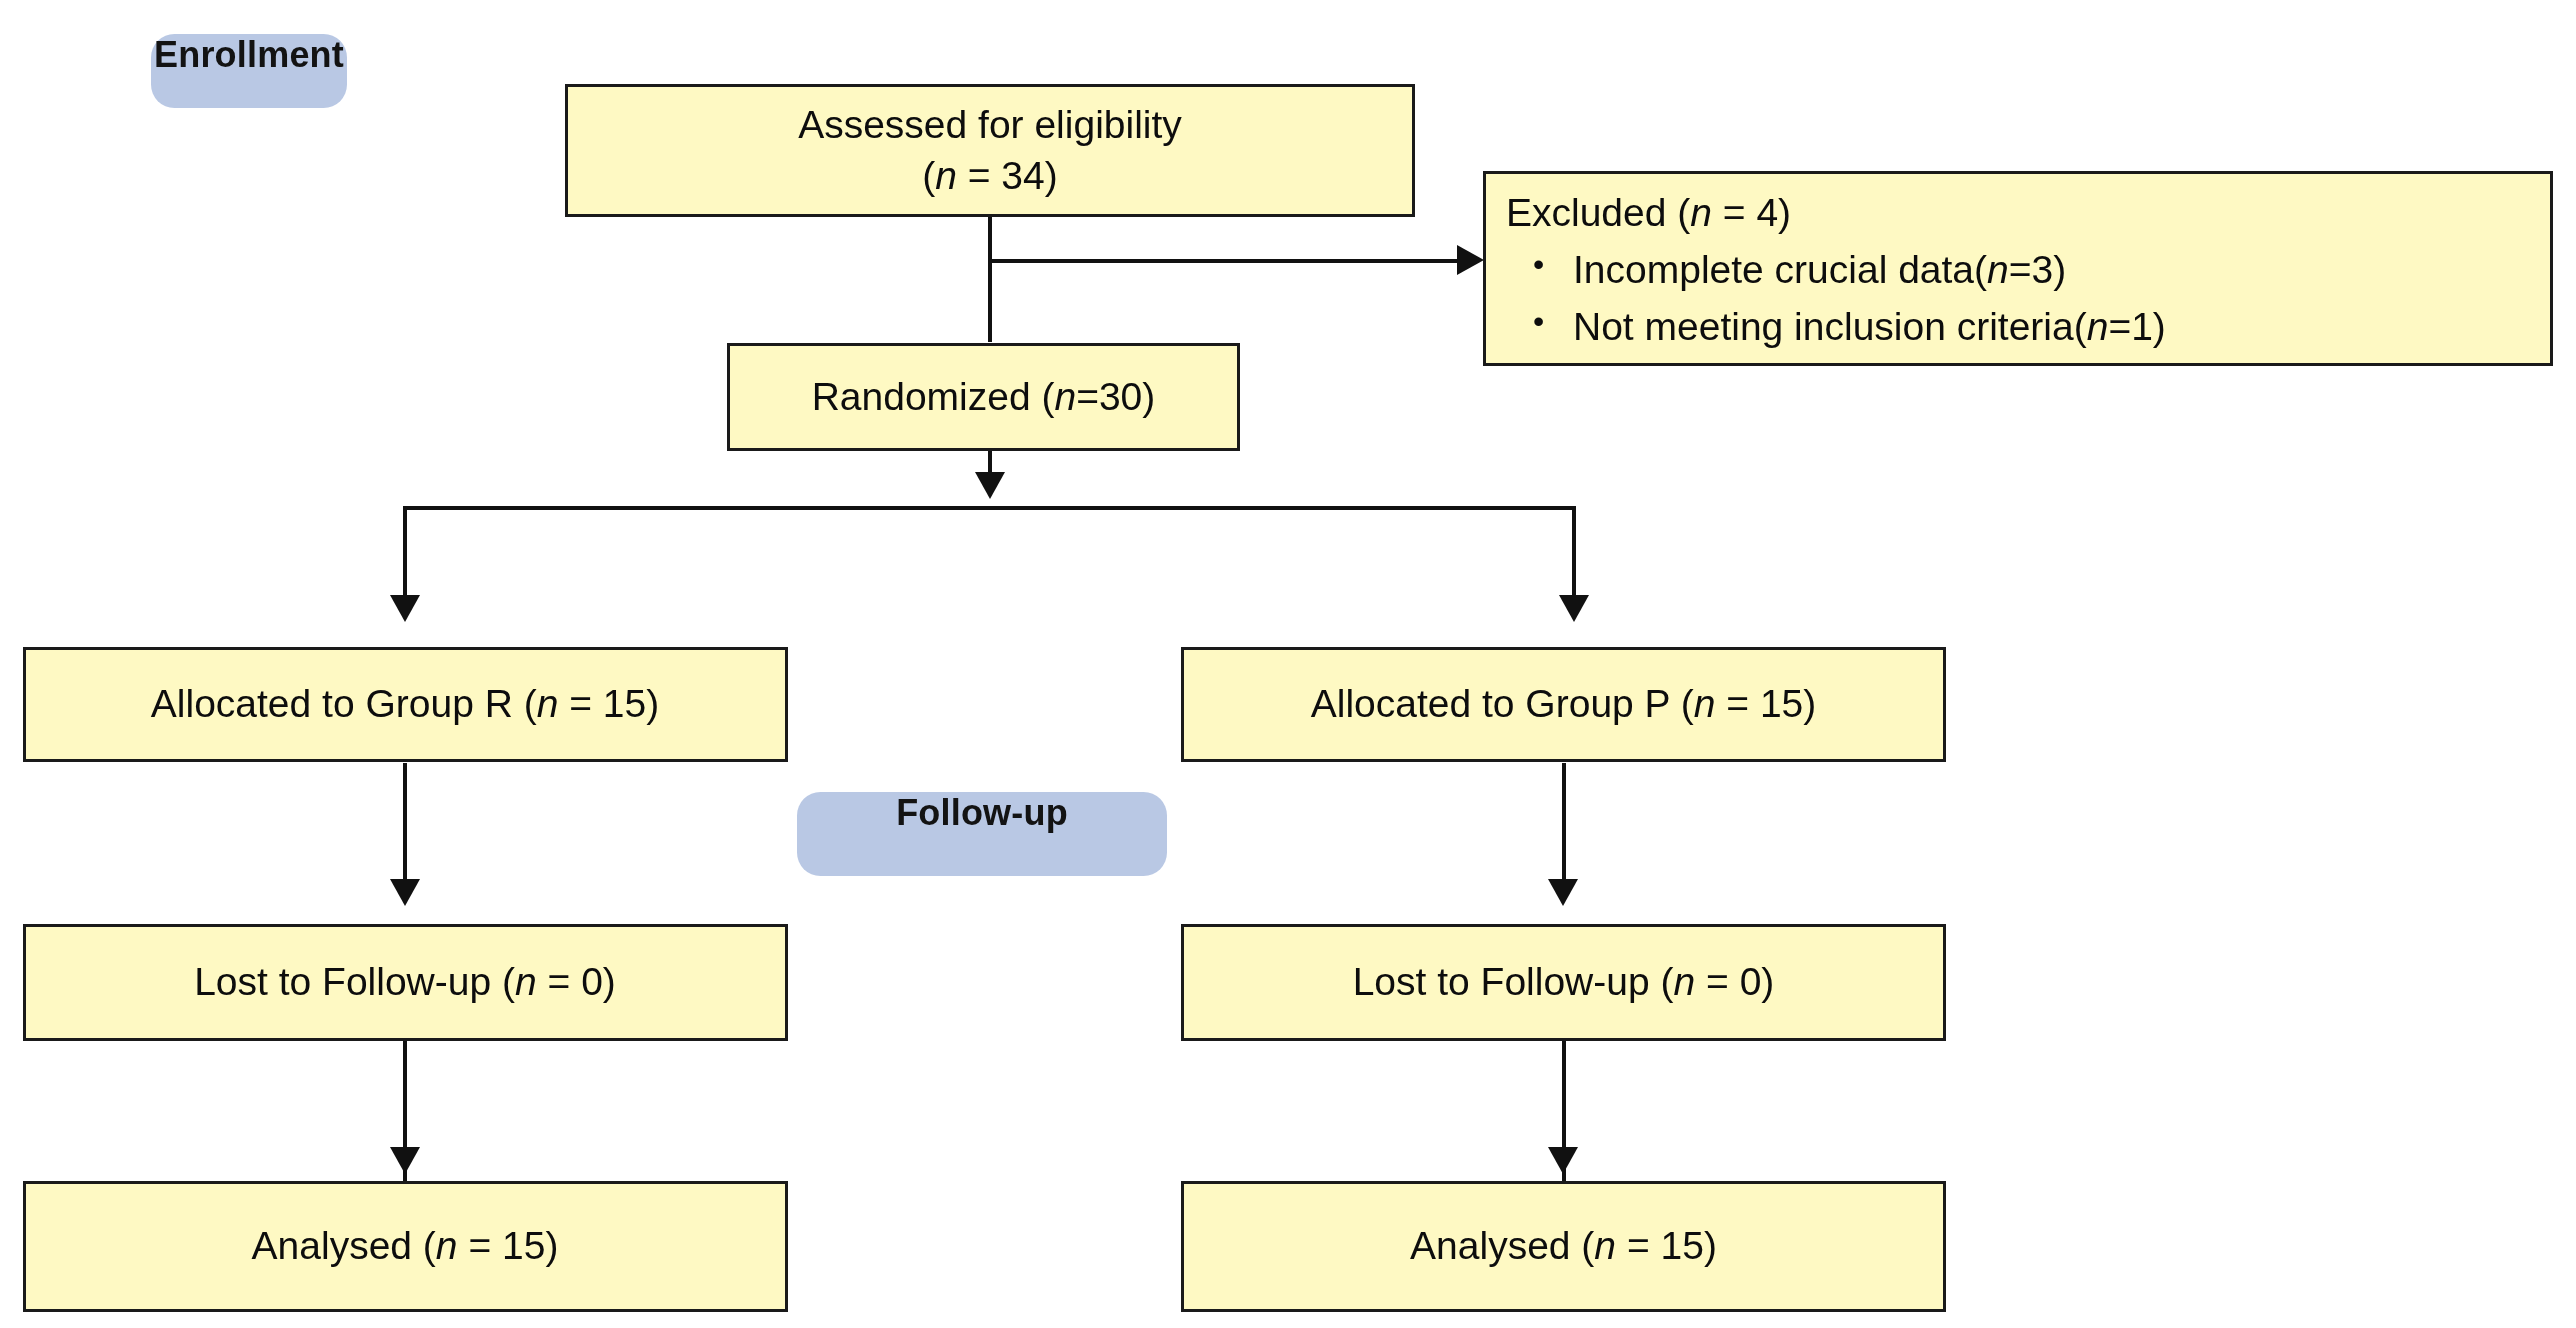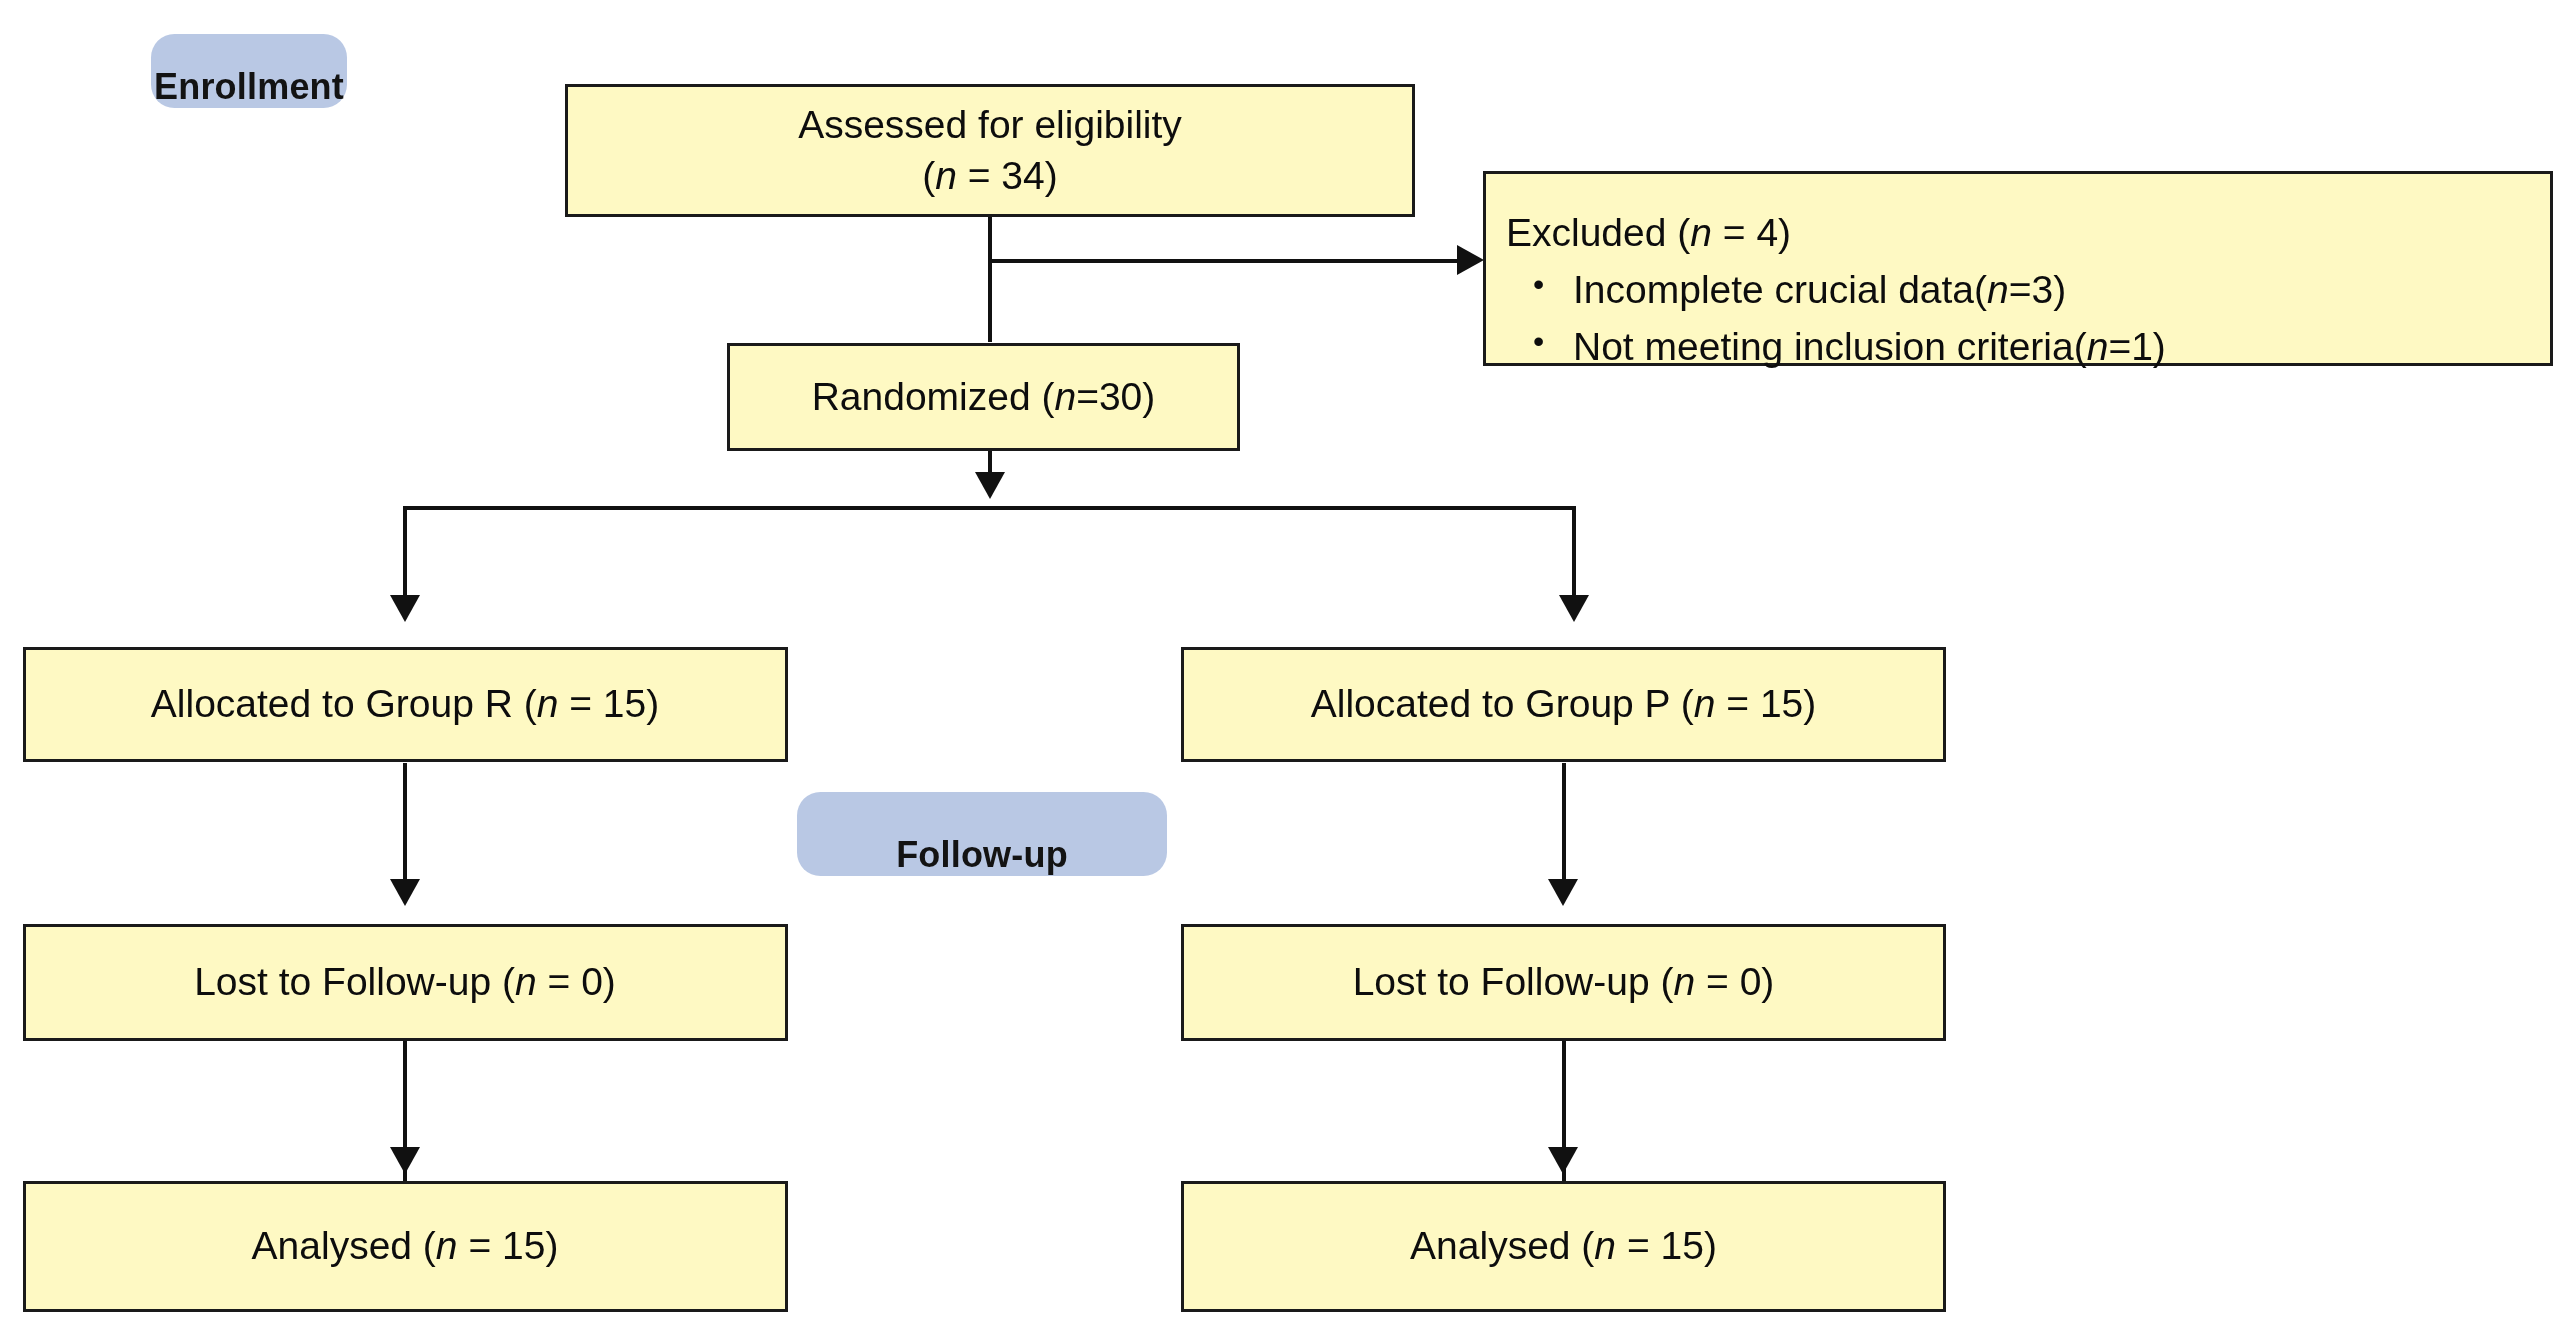--- a/index.html
+++ b/index.html
@@ -19,21 +19,21 @@
     background: #ffffff;
     overflow: hidden;
   }
 
   
   .stage-label {
     position: absolute;
     background: #b9c8e4;
     border-radius: 23.4px;
     display: flex;
-    align-items: flex-end;
+    align-items: flex-start;
     justify-content: center;
     font-weight: bold;
     font-size: 36px;
     color: #131313;
     letter-spacing: 0.2px;
     z-index: 3;
   }
 
   
   .box {
@@ -54,21 +54,20 @@
     justify-content: flex-start;
     text-align: left;
     align-items: flex-start;
   }
   .box-inner {
     padding: 0 12.6px;
   }
   .excluded-inner {
     padding: 14.4px 0 0 20px;
     width: 100%;
-    margin-top: 20px;
   }
   .excluded-inner ul {
     margin: 5.4px 0 0 0;
     padding-left: 67px;
     list-style: none;
   }
   .excluded-inner li {
     position: relative;
     margin: 5.4px 0;
     line-height: 1.32;

